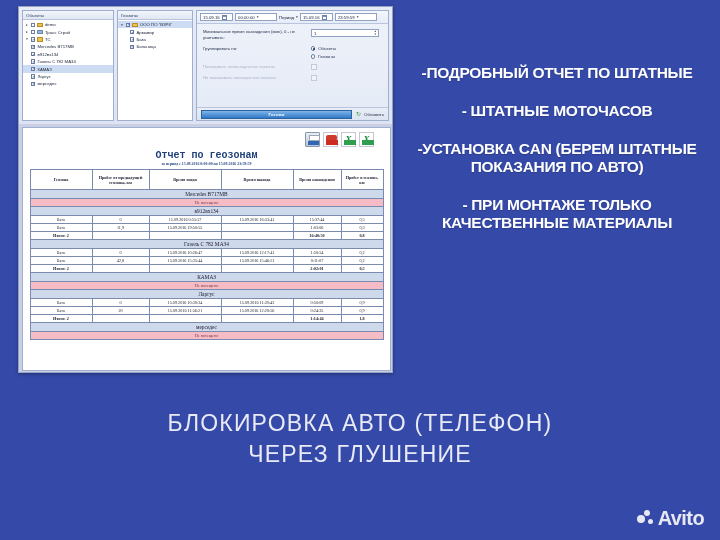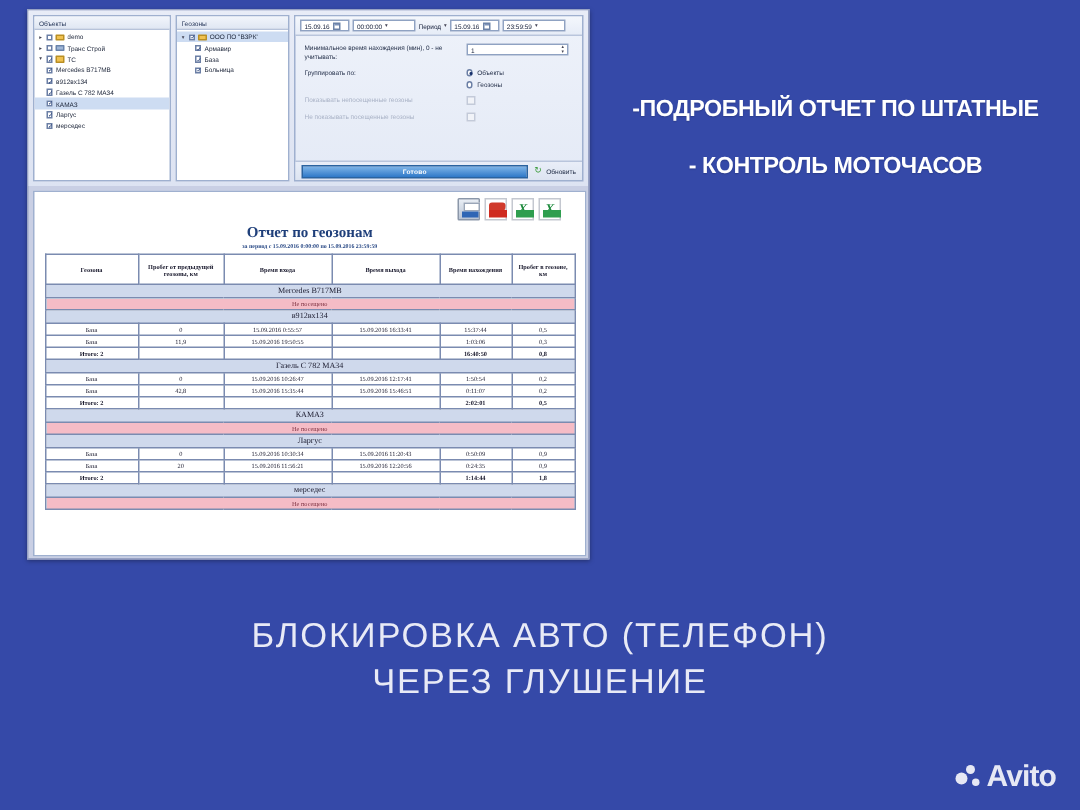--- a/index.html
+++ b/index.html
@@ -181,21 +181,21 @@
   .ico-print::before{content:"";position:absolute;left:3px;top:1.5px;width:9px;height:4px;background:#fff;border:1px solid #9aa6b8;}
   .ico-print::after{content:"";position:absolute;left:2px;bottom:1.5px;width:11px;height:4px;background:#2f66b5;}
   .ico-pdf { background: #fff; border: 1px solid #c4c8d0; }
   .ico-pdf .blob{position:absolute;left:2px;top:1.5px;width:11px;height:7px;background:#d03a2c;border-radius:2px 2px 4px 2px;}
   .ico-pdf .bar{position:absolute;left:1.5px;bottom:1.5px;width:12px;height:4.5px;background:#cf2a20;}
   .ico-xls { background: #fff; border: 1px solid #c4c8d0; }
   .ico-xls .x{position:absolute;left:0;right:0;top:0.5px;text-align:center;font-size:9px;font-weight:bold;color:#1d8a3c;line-height:10px;font-family:"Liberation Serif",serif;}
   .ico-xls .bar{position:absolute;left:1.5px;bottom:1.5px;width:12px;height:4.5px;background:#2f9e4f;}
 
   .rep-title {
-    text-align: center; font-family: Liberation Serif, serif;
+    text-align: center; font-family: Liberation Mono, monospace;
     font-size: 10px; font-weight: bold; color: #1f3f7a;
     margin-top: 2px;
   }
   .rep-sub {
     text-align: center; font-family: "Liberation Serif", serif;
     font-size: 3.9px; font-weight: bold; color: #2a4a86; margin-top: 1px; margin-bottom: 3px;
   }
   table.rep {
     width: 353px; margin: 0 auto;
     border-collapse: collapse;
@@ -559,21 +559,23 @@
           <tr class="none">
             <td colspan="6">Не посещено</td>
           </tr>
         </tbody>
       </table>
     </div>
   </div>
 
   <div class="bullets">
     <div class="bullet">-ПОДРОБНЫЙ ОТЧЕТ ПО ШТАТНЫЕ</div>
-    <div class="bullet">- КОНТРОЛЬ МОТОЧАСОВ</div>
+    <div class="bullet">- ШТАТНЫЕ МОТОЧАСОВ</div>
+    <div class="bullet">-УСТАНОВКА CAN (БЕРЕМ ШТАТНЫЕ ПОКАЗАНИЯ ПО АВТО)</div>
+    <div class="bullet">- ПРИ МОНТАЖЕ ТОЛЬКО КАЧЕСТВЕННЫЕ МАТЕРИАЛЫ</div>
   </div>
 
   <div class="bottom-text">
     <div>БЛОКИРОВКА АВТО (ТЕЛЕФОН)</div>
     <div>ЧЕРЕЗ ГЛУШЕНИЕ</div>
   </div>
 
   <div class="avito">
     <span class="dots">
       <i class="d1"></i>

